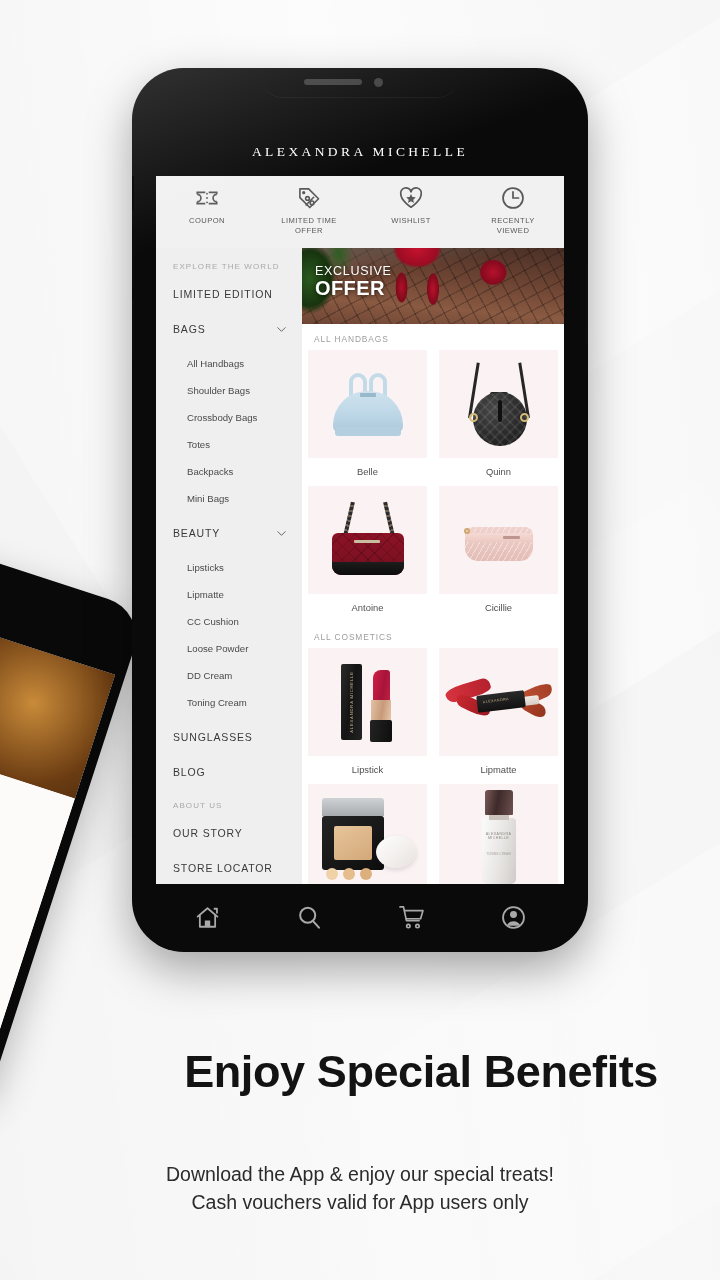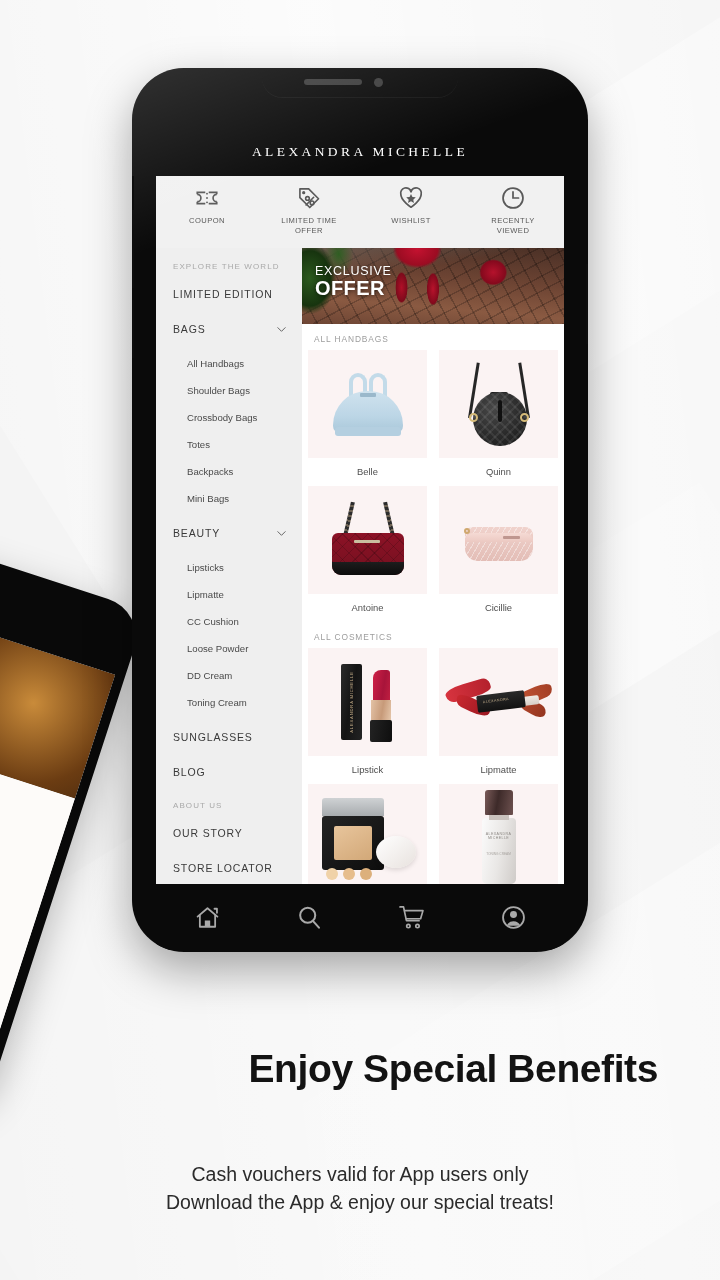--- a/index.html
+++ b/index.html
@@ -477,21 +477,21 @@
     cursor: pointer;
   }
   .botnav .nav-item svg { width: 27px; height: 27px; display: block; }
 
   
   .headline {
     position: absolute;
     left: 60px; right: 62px; top: 1048px;
     text-align: right;
     color: #131313;
-    font-size: 39px; font-weight: 700; line-height: 1.08;
+    font-size: 45px; font-weight: 700; line-height: 1.08;
     letter-spacing: -.4px;
   }
   .headline .hl1 { display: block; }
   .headline .hl2 { display: block; }
   .subcopy {
     position: absolute;
     left: 40px; right: 40px; top: 1160px;
     text-align: center;
     color: #2b2b2b;
     font-size: 19.5px; line-height: 1.45; font-weight: 400;
@@ -821,17 +821,17 @@
         </svg>
       </div>
     </div>
   </div>
 
   <div class="headline">
     <span class="hl1">Enjoy Special Benefits</span>
   </div>
 
   <div class="subcopy">
+    <span>Download the App &amp; enjoy our special treats!</span>
     <span>Cash vouchers valid for App users only</span>
-    <span>Download the App &amp; enjoy our special treats!</span>
   </div>
 
 </div>
 
 </body></html>

